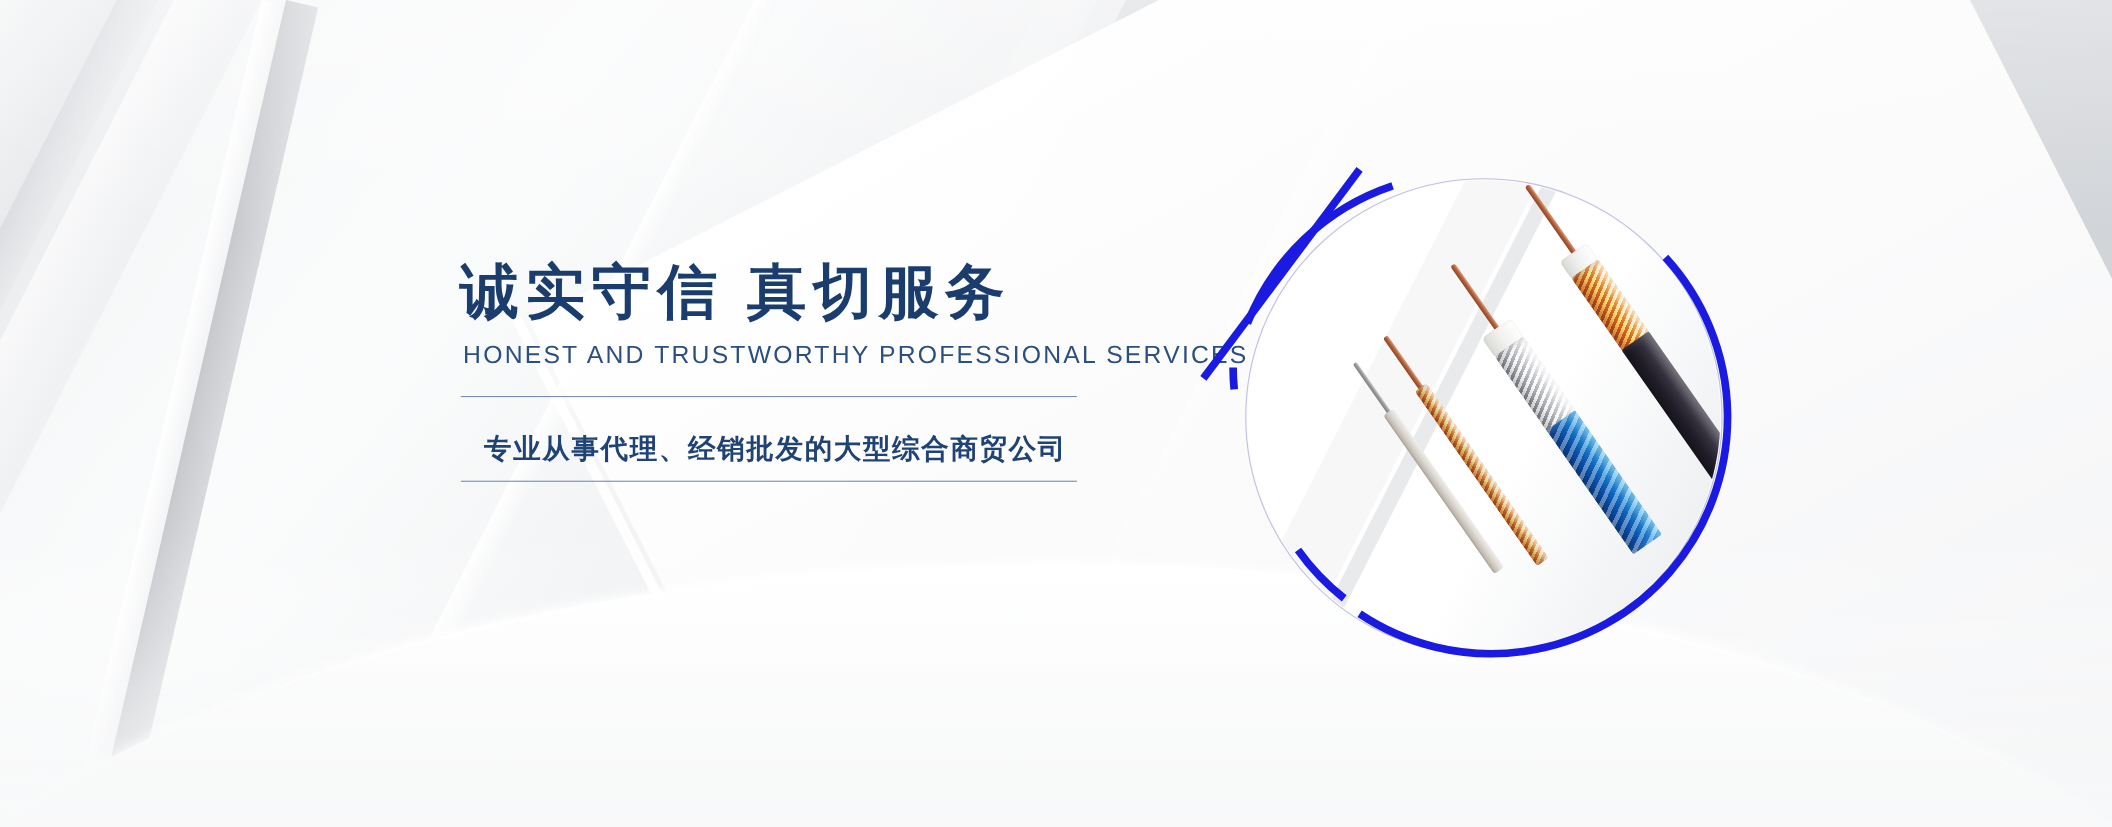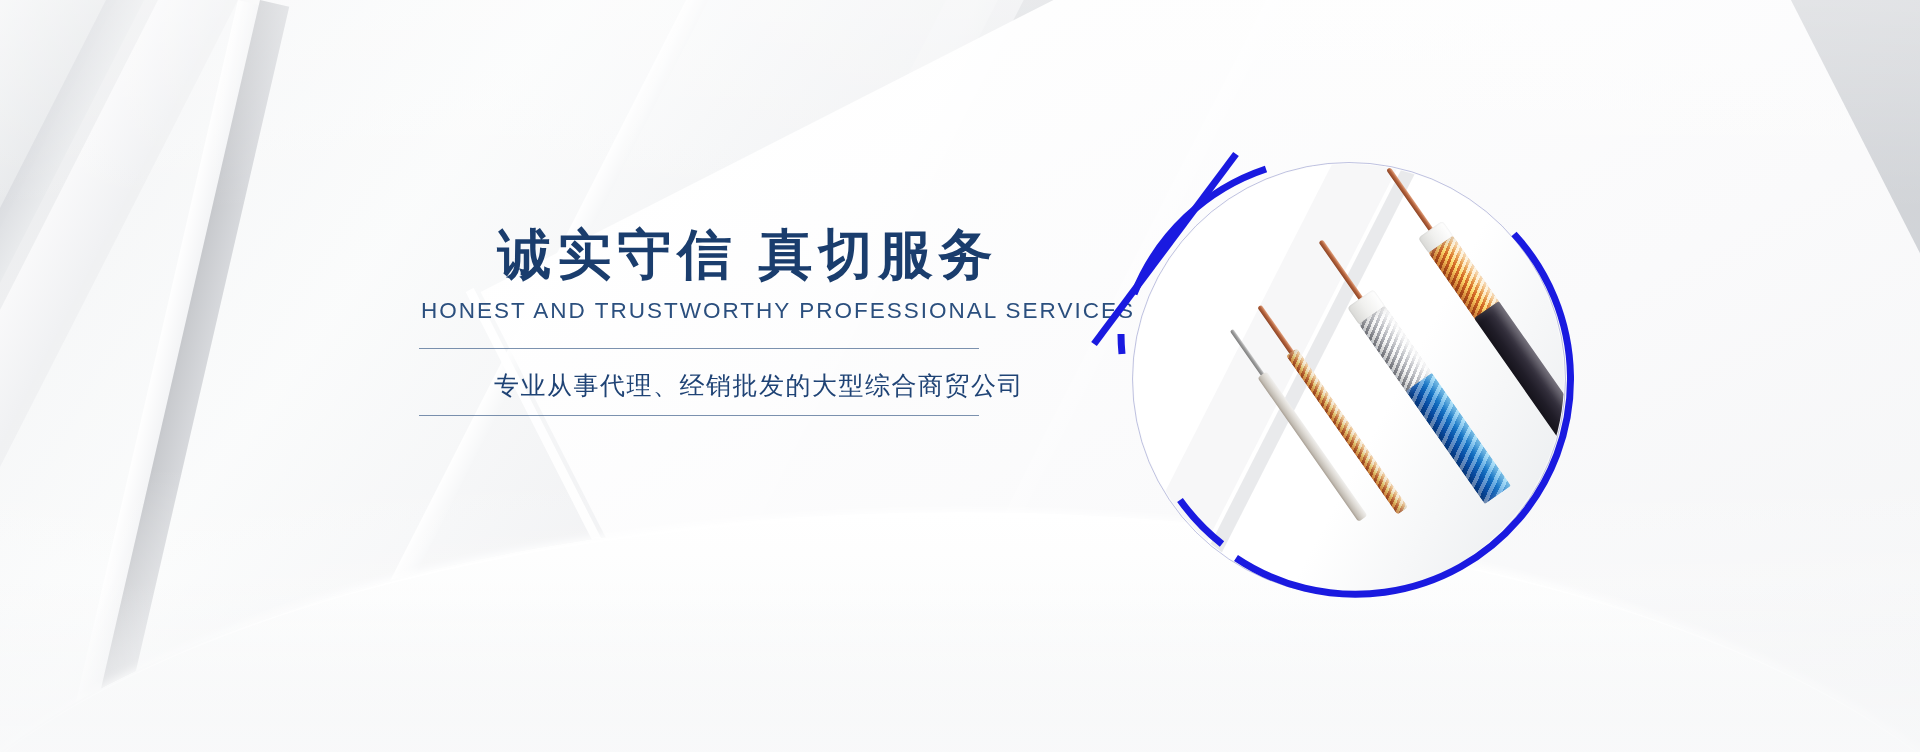--- a/index.html
+++ b/index.html
@@ -146,23 +146,22 @@
   }
   .floor-shade{
     position:absolute;
     left:0; right:0; bottom:0; height:170px;
     background:linear-gradient(180deg, rgba(235,237,239,0) 0%, rgba(233,235,238,.55) 100%);
   }
 
   
   .copy{
     position:absolute;
-    left:418px; top:224px;
+    left:418px; top:236px;
     width:660px;
-    text-align:center;
   }
   .headline{
     font-size:54px;
     line-height:1.12;
     letter-spacing:6px;
     font-weight:700;
     color:#1a3d6d;
     white-space:nowrap;
   }
   .subline{
@@ -180,22 +179,23 @@
     opacity:.62;
     width:560px;
     margin-left:1px;
   }
   .rule-top{ margin-top:24px; }
   .rule-bot{ margin-top:0; }
   .tagline{
     font-size:25px;
     letter-spacing:1.5px;
     color:#1f4375;
-    padding:20px 0 13px 22px;
+    padding:30px 0 13px 22px;
     white-space:nowrap;
+    font-weight:bold;
   }
 
   
   .ribbon-wrap{
     margin-top:26px;
     margin-left:8px;
     position:relative;
     width:310px; height:54px;
   }
   .ribbon{

